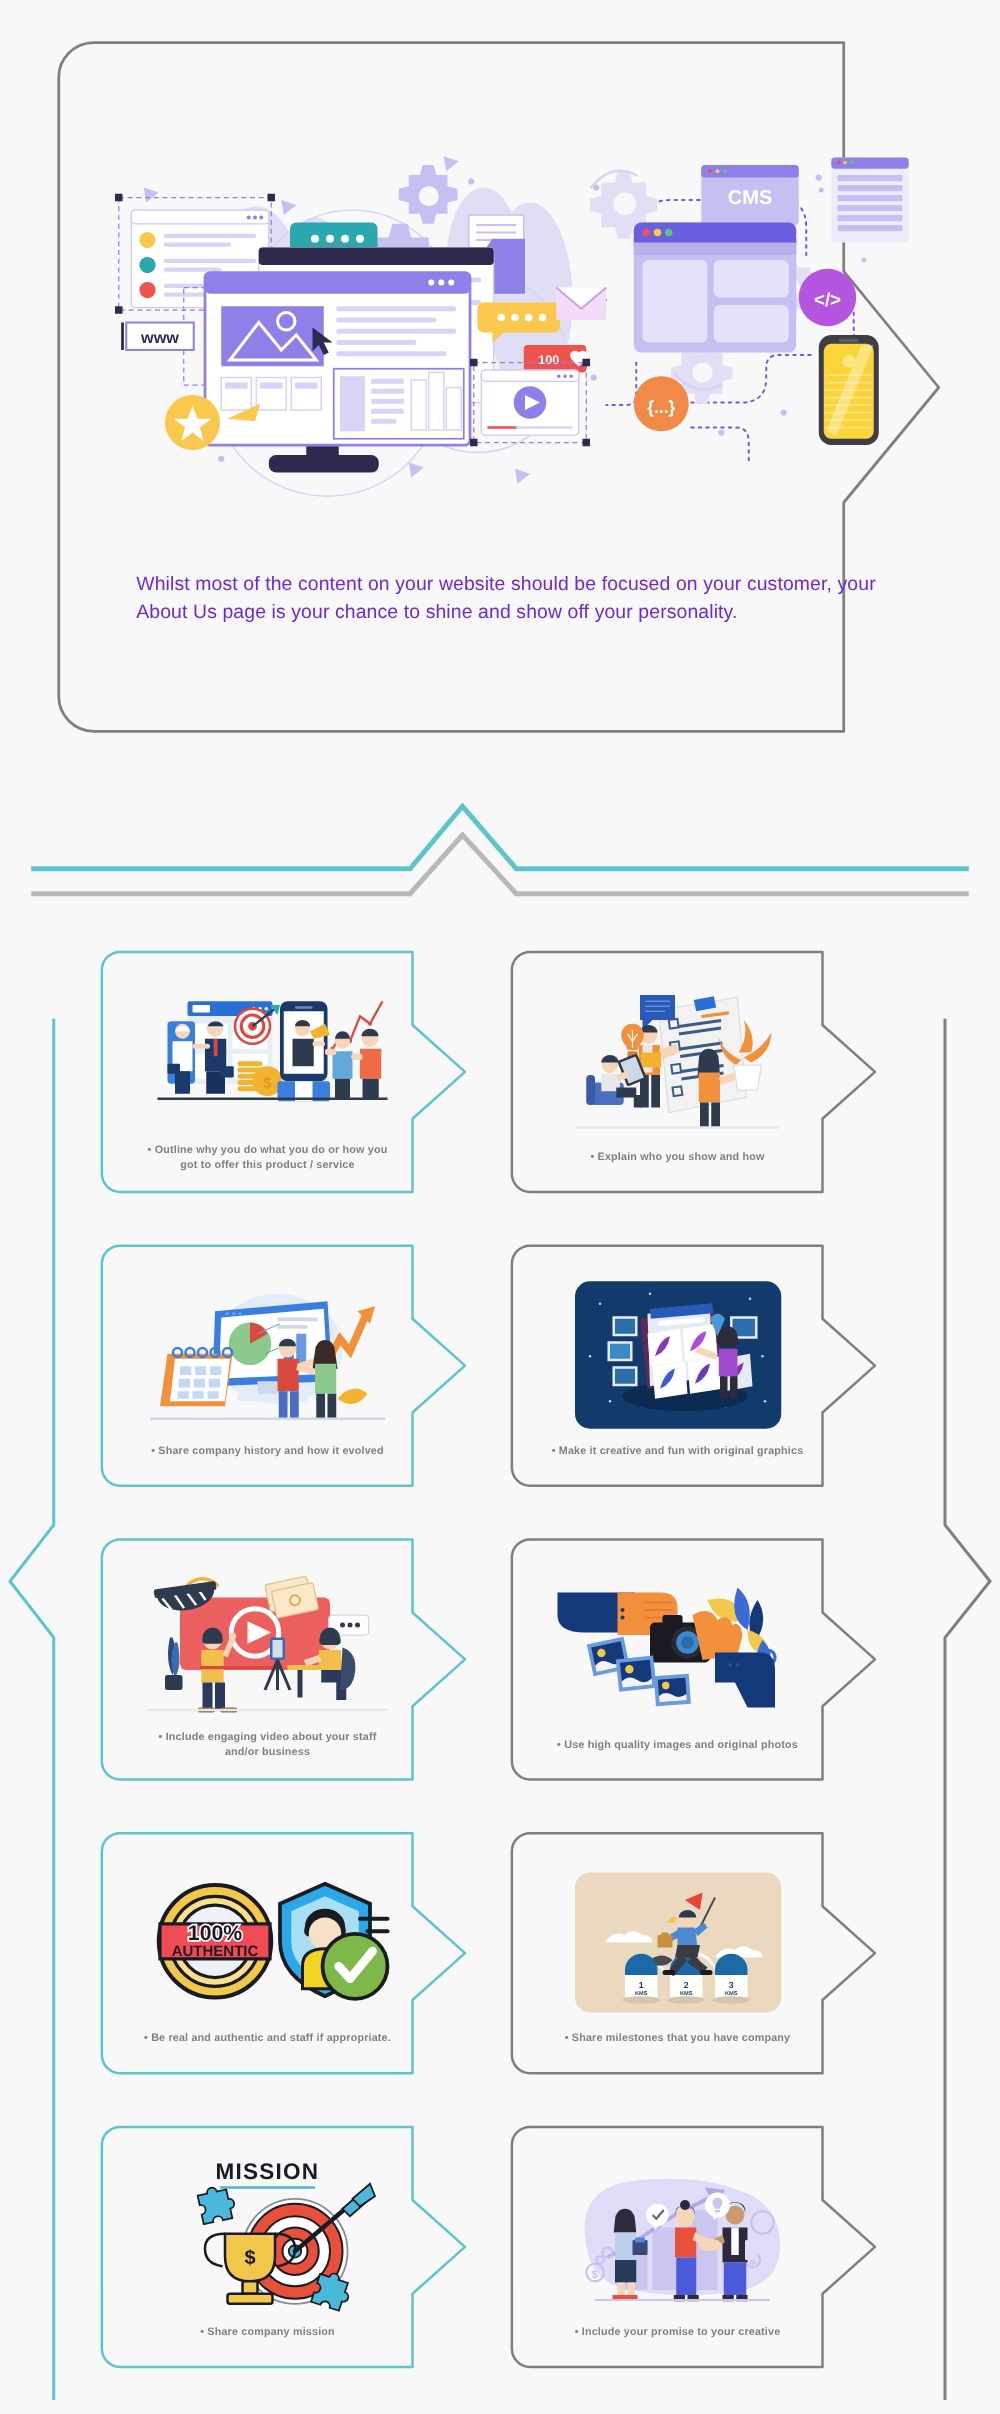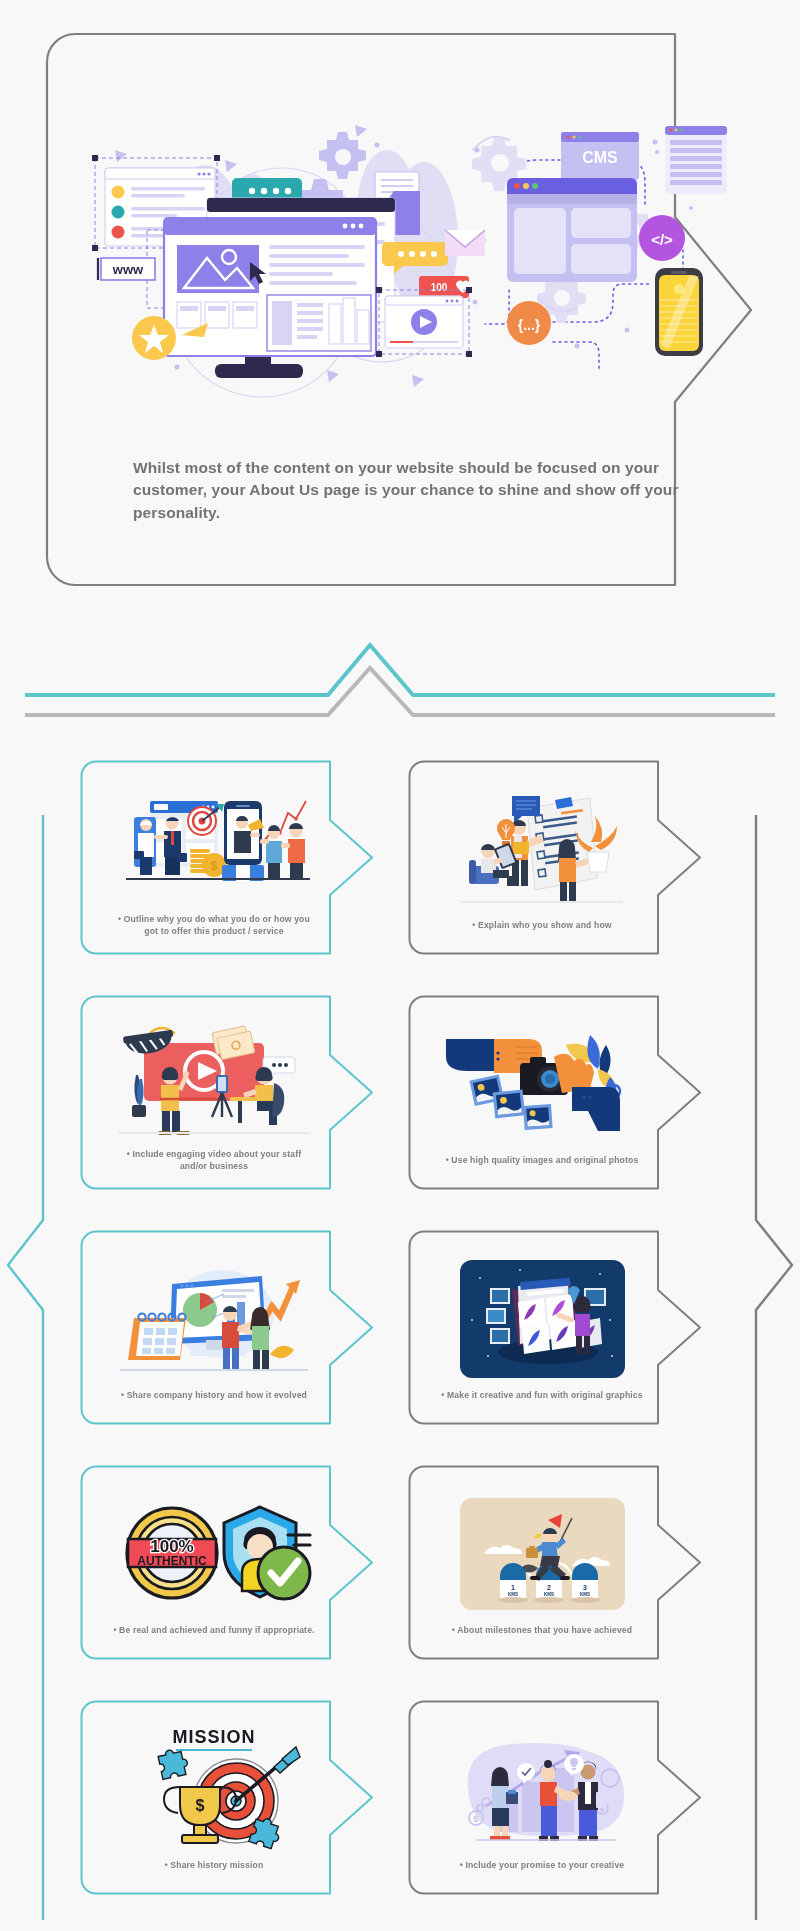--- a/index.html
+++ b/index.html
@@ -34,27 +34,27 @@
 
   .hero-illo {
     position: relative;
     width: 100%;
     height: 330px;
     margin-top: 18px;
   }
 
   .hero-text {
     position: absolute;
-    left: 88px;
+    left: 64px;
     top: 425px;
     width: 600px;
     font-size: 15.5px;
-    font-weight: bold;
+    font-weight: normal;
     line-height: 1.45;
-    color: #737373;
+    color: #6d28d9;
     letter-spacing: 0.1px;
   }
 
   
   .divider {
     position: absolute;
     left: 0;
     top: 615px;
     width: 800px;
     height: 110px;
@@ -688,195 +688,20 @@
             <g>
                 <path d="M136 52 q8 -14 4 -26 q10 12 6 26z" fill="#f2903c"></path>
               <path d="M140 56 q16 -8 22 -20 q0 16 -16 24z" fill="#f2903c"></path>
               <path d="M138 58 q-14 -6 -18 -18 q2 16 14 22z" fill="#f2903c"></path>
               <path d="M132 62 h22 l-3 20 h-16z" fill="#fff" stroke="#ddd" stroke-width="1"></path>
               </g>
             <line x1="6" y1="112" x2="168" y2="112" stroke="#e8e8ea" stroke-width="2"></line>
           </svg>
         </div>
         <div class="card-caption">• Explain who you show and how</div>
-      </div>
-    </div>
-  </div>
-
-  <div class="row">
-
-    <div class="card left">
-      <svg class="card-frame" width="300" height="195" viewBox="0 0 300 195">
-        <path d="M 16 1.5 L 250 1.5 L 250 60 L 292 97.5 L 250 135 L 250 193.5 L 16 193.5
-                 A 14.5 14.5 0 0 1 1.5 179 L 1.5 16 A 14.5 14.5 0 0 1 16 1.5 Z" fill="none" stroke="#5cc5cc" stroke-width="2" stroke-linejoin="round"></path>
-      </svg>
-      <div class="card-body">
-        <div class="card-illo">
-          <svg width="200" height="118" viewBox="0 0 200 118">
-
-            <g fill="none" stroke="#f2b32e" stroke-width="2.6" stroke-linecap="round">
-              <path d="M36 14 q12 -10 24 0"></path>
-                <path d="M41 20 q7 -6 14 0"></path>
-              </g>
-            <circle cx="48" cy="26" r="2.4" fill="#f2b32e"></circle>
-
-            <rect x="30" y="24" width="120" height="58" rx="5" fill="#ec5f5f"></rect>
-
-            <g transform="rotate(-8 36 24)">
-              <path d="M12 20 h46 a0 0 0 0 1 0 0 a23 14 0 0 1 -46 0z" fill="#2e3a4e"></path>
-              <g stroke="#fff" stroke-width="2">
-                <line x1="16" y1="22" x2="22" y2="32"></line>
-                  <line x1="26" y1="20" x2="32" y2="32"></line>
-                <line x1="36" y1="20" x2="42" y2="31"></line>
-                  <line x1="46" y1="20" x2="50" y2="28"></line>
-                </g>
-              <rect x="10" y="14" width="50" height="7" rx="2" fill="#2e3a4e"></rect>
-              </g>
-
-            <g transform="rotate(-12 118 22)">
-              <rect x="100" y="10" width="34" height="22" rx="2" fill="#fbe8c8" stroke="#e0c08a" stroke-width="1"></rect>
-              <rect x="104" y="16" width="34" height="22" rx="2" fill="#fbe8c8" stroke="#e0c08a" stroke-width="1"></rect>
-              <circle cx="121" cy="27" r="4" fill="none" stroke="#e0a050" stroke-width="1.4"></circle>
-              </g>
-
-            <circle cx="90" cy="52" r="19" fill="none" stroke="#fff" stroke-width="4"></circle>
-            <polygon points="84,43 103,52 84,61" fill="#fff"></polygon>
-
-            <g>
-                <path d="M152 38 h26 a3 3 0 0 1 3 3 v10 a3 3 0 0 1 -3 3 h-18 l-6 6 v-6 h-2 a3 3 0 0 1 -3 -3 v-10 a3 3 0 0 1 3 -3z" fill="#fff" stroke="#cfd8e8" stroke-width="1"></path>
-              <g fill="#2e3a4e">
-                  <circle cx="160" cy="46" r="2"></circle>
-                  <circle cx="166" cy="46" r="2"></circle>
-                  <circle cx="172" cy="46" r="2"></circle>
-                </g>
-              </g>
-
-            <g>
-                <path d="M22 56 q-4 18 2 30 q6 -14 0 -30z" fill="#2a4a7a"></path>
-              <path d="M28 60 q4 18 -2 28 q-6 -14 0 -28z" fill="#3a6ab0"></path>
-              <rect x="18" y="86" width="14" height="12" rx="2" fill="#2e3a4e"></rect>
-              </g>
-
-            <g>
-                <circle cx="56" cy="58" r="7.5" fill="#f6d5b8"></circle>
-              <path d="M48 56 a8 8 0 0 1 16 0 q1 4 -2 5 h-12 q-3 -1 -2 -5z" fill="#2e3a4e"></path>
-              <path d="M47 66 h18 v26 h-18z" fill="#f2c04a"></path>
-              <path d="M48 92 h8 v22 h-8z" fill="#2a3a5a"></path>
-                <path d="M58 92 h8 v22 h-8z" fill="#2a3a5a"></path>
-              <rect x="44" y="112" width="14" height="4" rx="2" fill="#8a6a3a"></rect>
-              <rect x="62" y="112" width="14" height="4" rx="2" fill="#8a6a3a"></rect>
-              <path d="M64 70 l6 -14 l4 2 l-6 14z" fill="#f6d5b8"></path>
-              <circle cx="72" cy="55" r="3" fill="#f6d5b8"></circle>
-              </g>
-
-            <line x1="46" y1="80" x2="112" y2="80" stroke="#d84b3c" stroke-width="2.6"></line>
-
-            <g>
-                <rect x="102" y="56" width="12" height="18" rx="2" fill="#3a6ab0"></rect>
-              <rect x="104" y="58" width="8" height="14" fill="#cfe0f5"></rect>
-              <g stroke="#2e3a4e" stroke-width="2.4">
-                <line x1="108" y1="74" x2="98" y2="98"></line>
-                  <line x1="108" y1="74" x2="118" y2="98"></line>
-                <line x1="108" y1="74" x2="108" y2="98"></line>
-                </g>
-              </g>
-
-            <rect x="116" y="78" width="48" height="4" fill="#f2c04a"></rect>
-            <rect x="124" y="82" width="4" height="22" fill="#2e3a4e"></rect>
-            <rect x="156" y="82" width="4" height="22" fill="#2e3a4e"></rect>
-
-            <g>
-                <circle cx="150" cy="58" r="7.5" fill="#f6d5b8"></circle>
-              <path d="M142 56 a8 8 0 0 1 16 0 q2 5 -2 6 h-12 q-4 -1 -2 -6z" fill="#2e3a4e"></path>
-              <path d="M141 66 h18 v16 h-18z" fill="#f2c04a"></path>
-              <path d="M143 82 h16 v10 h-16z" fill="#2a3a5a"></path>
-              <path d="M155 88 h8 v18 h-8z" fill="#2a3a5a"></path>
-              <path d="M141 70 l-12 4 l2 5 l12 -4z" fill="#f6d5b8"></path>
-              <path d="M160 64 q12 4 10 20 q-2 14 -12 14z" fill="#3a4a6a"></path>
-              </g>
-            <line x1="4" y1="114" x2="196" y2="114" stroke="#e8e8ea" stroke-width="2"></line>
-          </svg>
-        </div>
-        <div class="card-caption two-line">• Include engaging video about your staff and/or business</div>
-      </div>
-    </div>
-
-    <div class="card right">
-      <svg class="card-frame" width="300" height="195" viewBox="0 0 300 195">
-        <path d="M 16 1.5 L 250 1.5 L 250 60 L 292 97.5 L 250 135 L 250 193.5 L 16 193.5
-                 A 14.5 14.5 0 0 1 1.5 179 L 1.5 16 A 14.5 14.5 0 0 1 16 1.5 Z" fill="none" stroke="#7f7f7f" stroke-width="2" stroke-linejoin="round"></path>
-      </svg>
-      <div class="card-body">
-        <div class="card-illo">
-          <svg width="200" height="118" viewBox="0 0 200 118">
-
-            <path d="M4 14 h62 v32 h-40 q-22 0 -22 -14z" fill="#14397a"></path>
-            <path d="M52 14 h34 q14 0 14 12 v14 q0 8 -10 8 h-38z" fill="#f2903c"></path>
-            <g fill="#14397a">
-                <circle cx="56" cy="28" r="1.6"></circle>
-                <circle cx="56" cy="34" r="1.6"></circle>
-              </g>
-            <g stroke="#e07a2c" stroke-width="1.2">
-              <line x1="74" y1="22" x2="96" y2="22"></line>
-                <line x1="74" y1="28" x2="96" y2="28"></line>
-              <line x1="74" y1="34" x2="96" y2="34"></line>
-              </g>
-
-            <g>
-              <path d="M124 20 q22 -6 32 16 q-24 6 -32 -16z" fill="#f2c84a"></path>
-              <path d="M148 10 q14 12 8 34 q-16 -10 -8 -34z" fill="#3a6ad8"></path>
-              <path d="M164 20 q10 16 -2 34 q-10 -16 2 -34z" fill="#14397a"></path>
-              <path d="M156 44 q16 4 18 20 q-18 0 -18 -20z" fill="#f2c84a"></path>
-              <path d="M168 52 q12 12 2 26 q-12 -10 -2 -26z" fill="#3a6ad8"></path>
-              <circle cx="172" cy="66" r="6" fill="none" stroke="#3a6ad8" stroke-width="2.6"></circle>
-            </g>
-
-            <g>
-                <rect x="78" y="38" width="48" height="32" rx="4" fill="#1a1a22"></rect>
-              <rect x="88" y="32" width="16" height="8" rx="2" fill="#1a1a22"></rect>
-              <circle cx="108" cy="54" r="13" fill="#2a2a34"></circle>
-              <circle cx="108" cy="54" r="9" fill="#3a8ad0"></circle>
-              <circle cx="108" cy="54" r="5" fill="#2a6aa8"></circle>
-              <g stroke="#1a1a22" stroke-width="1.6" fill="none">
-                <path d="M128 44 q4 4 0 8"></path>
-                  <path d="M132 41 q7 7 0 14"></path>
-                </g>
-              </g>
-
-            <path d="M112 32 q14 -8 20 4 q8 -6 12 4 q6 -4 8 8 l-4 16 l-28 4z" fill="#f2903c"></path>
-
-            <path d="M130 62 h36 q12 0 12 14 v30 h-22 l-10 -20 h-16z" fill="#14397a"></path>
-            <g fill="#2a4a8a">
-                <circle cx="142" cy="72" r="1.6"></circle>
-                <circle cx="148" cy="72" r="1.6"></circle>
-              </g>
-
-            <g>
-              <g transform="rotate(-12 46 66)">
-                <rect x="30" y="52" width="30" height="26" fill="#6a9ae0"></rect>
-                <rect x="33" y="55" width="24" height="20" fill="#14397a"></rect>
-                <circle cx="40" cy="61" r="3.4" fill="#f2c84a"></circle>
-                <path d="M33 70 q6 -5 12 0 q6 5 12 0 v5 h-24z" fill="#f2f2f8"></path>
-                </g>
-              <g transform="rotate(-6 66 80)">
-                <rect x="52" y="66" width="30" height="26" fill="#6a9ae0"></rect>
-                <rect x="55" y="69" width="24" height="20" fill="#14397a"></rect>
-                <circle cx="62" cy="75" r="3.4" fill="#f2c84a"></circle>
-                <path d="M55 84 q6 -5 12 0 q6 5 12 0 v5 h-24z" fill="#f2f2f8"></path>
-                </g>
-              <g transform="rotate(-4 96 94)">
-                <rect x="82" y="80" width="28" height="24" fill="#6a9ae0"></rect>
-                <rect x="85" y="83" width="22" height="18" fill="#14397a"></rect>
-                <circle cx="91" cy="88" r="3" fill="#f2c84a"></circle>
-                <path d="M85 96 q5 -4 11 0 q5 4 11 0 v5 h-22z" fill="#f2f2f8"></path>
-                </g>
-            </g>
-          </svg>
-        </div>
-        <div class="card-caption">• Use high quality images and original photos</div>
       </div>
     </div>
   </div>
 
   <div class="row">
 
     <div class="card left">
       <svg class="card-frame" width="300" height="195" viewBox="0 0 300 195">
         <path d="M 16 1.5 L 250 1.5 L 250 60 L 292 97.5 L 250 135 L 250 193.5 L 16 193.5
                  A 14.5 14.5 0 0 1 1.5 179 L 1.5 16 A 14.5 14.5 0 0 1 16 1.5 Z" fill="none" stroke="#5cc5cc" stroke-width="2" stroke-linejoin="round"></path>
@@ -1037,20 +862,195 @@
 
     <div class="card left">
       <svg class="card-frame" width="300" height="195" viewBox="0 0 300 195">
         <path d="M 16 1.5 L 250 1.5 L 250 60 L 292 97.5 L 250 135 L 250 193.5 L 16 193.5
                  A 14.5 14.5 0 0 1 1.5 179 L 1.5 16 A 14.5 14.5 0 0 1 16 1.5 Z" fill="none" stroke="#5cc5cc" stroke-width="2" stroke-linejoin="round"></path>
       </svg>
       <div class="card-body">
         <div class="card-illo">
           <svg width="200" height="118" viewBox="0 0 200 118">
 
+            <g fill="none" stroke="#f2b32e" stroke-width="2.6" stroke-linecap="round">
+              <path d="M36 14 q12 -10 24 0"></path>
+                <path d="M41 20 q7 -6 14 0"></path>
+              </g>
+            <circle cx="48" cy="26" r="2.4" fill="#f2b32e"></circle>
+
+            <rect x="30" y="24" width="120" height="58" rx="5" fill="#ec5f5f"></rect>
+
+            <g transform="rotate(-8 36 24)">
+              <path d="M12 20 h46 a0 0 0 0 1 0 0 a23 14 0 0 1 -46 0z" fill="#2e3a4e"></path>
+              <g stroke="#fff" stroke-width="2">
+                <line x1="16" y1="22" x2="22" y2="32"></line>
+                  <line x1="26" y1="20" x2="32" y2="32"></line>
+                <line x1="36" y1="20" x2="42" y2="31"></line>
+                  <line x1="46" y1="20" x2="50" y2="28"></line>
+                </g>
+              <rect x="10" y="14" width="50" height="7" rx="2" fill="#2e3a4e"></rect>
+              </g>
+
+            <g transform="rotate(-12 118 22)">
+              <rect x="100" y="10" width="34" height="22" rx="2" fill="#fbe8c8" stroke="#e0c08a" stroke-width="1"></rect>
+              <rect x="104" y="16" width="34" height="22" rx="2" fill="#fbe8c8" stroke="#e0c08a" stroke-width="1"></rect>
+              <circle cx="121" cy="27" r="4" fill="none" stroke="#e0a050" stroke-width="1.4"></circle>
+              </g>
+
+            <circle cx="90" cy="52" r="19" fill="none" stroke="#fff" stroke-width="4"></circle>
+            <polygon points="84,43 103,52 84,61" fill="#fff"></polygon>
+
+            <g>
+                <path d="M152 38 h26 a3 3 0 0 1 3 3 v10 a3 3 0 0 1 -3 3 h-18 l-6 6 v-6 h-2 a3 3 0 0 1 -3 -3 v-10 a3 3 0 0 1 3 -3z" fill="#fff" stroke="#cfd8e8" stroke-width="1"></path>
+              <g fill="#2e3a4e">
+                  <circle cx="160" cy="46" r="2"></circle>
+                  <circle cx="166" cy="46" r="2"></circle>
+                  <circle cx="172" cy="46" r="2"></circle>
+                </g>
+              </g>
+
+            <g>
+                <path d="M22 56 q-4 18 2 30 q6 -14 0 -30z" fill="#2a4a7a"></path>
+              <path d="M28 60 q4 18 -2 28 q-6 -14 0 -28z" fill="#3a6ab0"></path>
+              <rect x="18" y="86" width="14" height="12" rx="2" fill="#2e3a4e"></rect>
+              </g>
+
+            <g>
+                <circle cx="56" cy="58" r="7.5" fill="#f6d5b8"></circle>
+              <path d="M48 56 a8 8 0 0 1 16 0 q1 4 -2 5 h-12 q-3 -1 -2 -5z" fill="#2e3a4e"></path>
+              <path d="M47 66 h18 v26 h-18z" fill="#f2c04a"></path>
+              <path d="M48 92 h8 v22 h-8z" fill="#2a3a5a"></path>
+                <path d="M58 92 h8 v22 h-8z" fill="#2a3a5a"></path>
+              <rect x="44" y="112" width="14" height="4" rx="2" fill="#8a6a3a"></rect>
+              <rect x="62" y="112" width="14" height="4" rx="2" fill="#8a6a3a"></rect>
+              <path d="M64 70 l6 -14 l4 2 l-6 14z" fill="#f6d5b8"></path>
+              <circle cx="72" cy="55" r="3" fill="#f6d5b8"></circle>
+              </g>
+
+            <line x1="46" y1="80" x2="112" y2="80" stroke="#d84b3c" stroke-width="2.6"></line>
+
+            <g>
+                <rect x="102" y="56" width="12" height="18" rx="2" fill="#3a6ab0"></rect>
+              <rect x="104" y="58" width="8" height="14" fill="#cfe0f5"></rect>
+              <g stroke="#2e3a4e" stroke-width="2.4">
+                <line x1="108" y1="74" x2="98" y2="98"></line>
+                  <line x1="108" y1="74" x2="118" y2="98"></line>
+                <line x1="108" y1="74" x2="108" y2="98"></line>
+                </g>
+              </g>
+
+            <rect x="116" y="78" width="48" height="4" fill="#f2c04a"></rect>
+            <rect x="124" y="82" width="4" height="22" fill="#2e3a4e"></rect>
+            <rect x="156" y="82" width="4" height="22" fill="#2e3a4e"></rect>
+
+            <g>
+                <circle cx="150" cy="58" r="7.5" fill="#f6d5b8"></circle>
+              <path d="M142 56 a8 8 0 0 1 16 0 q2 5 -2 6 h-12 q-4 -1 -2 -6z" fill="#2e3a4e"></path>
+              <path d="M141 66 h18 v16 h-18z" fill="#f2c04a"></path>
+              <path d="M143 82 h16 v10 h-16z" fill="#2a3a5a"></path>
+              <path d="M155 88 h8 v18 h-8z" fill="#2a3a5a"></path>
+              <path d="M141 70 l-12 4 l2 5 l12 -4z" fill="#f6d5b8"></path>
+              <path d="M160 64 q12 4 10 20 q-2 14 -12 14z" fill="#3a4a6a"></path>
+              </g>
+            <line x1="4" y1="114" x2="196" y2="114" stroke="#e8e8ea" stroke-width="2"></line>
+          </svg>
+        </div>
+        <div class="card-caption two-line">• Include engaging video about your staff and/or business</div>
+      </div>
+    </div>
+
+    <div class="card right">
+      <svg class="card-frame" width="300" height="195" viewBox="0 0 300 195">
+        <path d="M 16 1.5 L 250 1.5 L 250 60 L 292 97.5 L 250 135 L 250 193.5 L 16 193.5
+                 A 14.5 14.5 0 0 1 1.5 179 L 1.5 16 A 14.5 14.5 0 0 1 16 1.5 Z" fill="none" stroke="#7f7f7f" stroke-width="2" stroke-linejoin="round"></path>
+      </svg>
+      <div class="card-body">
+        <div class="card-illo">
+          <svg width="200" height="118" viewBox="0 0 200 118">
+
+            <path d="M4 14 h62 v32 h-40 q-22 0 -22 -14z" fill="#14397a"></path>
+            <path d="M52 14 h34 q14 0 14 12 v14 q0 8 -10 8 h-38z" fill="#f2903c"></path>
+            <g fill="#14397a">
+                <circle cx="56" cy="28" r="1.6"></circle>
+                <circle cx="56" cy="34" r="1.6"></circle>
+              </g>
+            <g stroke="#e07a2c" stroke-width="1.2">
+              <line x1="74" y1="22" x2="96" y2="22"></line>
+                <line x1="74" y1="28" x2="96" y2="28"></line>
+              <line x1="74" y1="34" x2="96" y2="34"></line>
+              </g>
+
+            <g>
+              <path d="M124 20 q22 -6 32 16 q-24 6 -32 -16z" fill="#f2c84a"></path>
+              <path d="M148 10 q14 12 8 34 q-16 -10 -8 -34z" fill="#3a6ad8"></path>
+              <path d="M164 20 q10 16 -2 34 q-10 -16 2 -34z" fill="#14397a"></path>
+              <path d="M156 44 q16 4 18 20 q-18 0 -18 -20z" fill="#f2c84a"></path>
+              <path d="M168 52 q12 12 2 26 q-12 -10 -2 -26z" fill="#3a6ad8"></path>
+              <circle cx="172" cy="66" r="6" fill="none" stroke="#3a6ad8" stroke-width="2.6"></circle>
+            </g>
+
+            <g>
+                <rect x="78" y="38" width="48" height="32" rx="4" fill="#1a1a22"></rect>
+              <rect x="88" y="32" width="16" height="8" rx="2" fill="#1a1a22"></rect>
+              <circle cx="108" cy="54" r="13" fill="#2a2a34"></circle>
+              <circle cx="108" cy="54" r="9" fill="#3a8ad0"></circle>
+              <circle cx="108" cy="54" r="5" fill="#2a6aa8"></circle>
+              <g stroke="#1a1a22" stroke-width="1.6" fill="none">
+                <path d="M128 44 q4 4 0 8"></path>
+                  <path d="M132 41 q7 7 0 14"></path>
+                </g>
+              </g>
+
+            <path d="M112 32 q14 -8 20 4 q8 -6 12 4 q6 -4 8 8 l-4 16 l-28 4z" fill="#f2903c"></path>
+
+            <path d="M130 62 h36 q12 0 12 14 v30 h-22 l-10 -20 h-16z" fill="#14397a"></path>
+            <g fill="#2a4a8a">
+                <circle cx="142" cy="72" r="1.6"></circle>
+                <circle cx="148" cy="72" r="1.6"></circle>
+              </g>
+
+            <g>
+              <g transform="rotate(-12 46 66)">
+                <rect x="30" y="52" width="30" height="26" fill="#6a9ae0"></rect>
+                <rect x="33" y="55" width="24" height="20" fill="#14397a"></rect>
+                <circle cx="40" cy="61" r="3.4" fill="#f2c84a"></circle>
+                <path d="M33 70 q6 -5 12 0 q6 5 12 0 v5 h-24z" fill="#f2f2f8"></path>
+                </g>
+              <g transform="rotate(-6 66 80)">
+                <rect x="52" y="66" width="30" height="26" fill="#6a9ae0"></rect>
+                <rect x="55" y="69" width="24" height="20" fill="#14397a"></rect>
+                <circle cx="62" cy="75" r="3.4" fill="#f2c84a"></circle>
+                <path d="M55 84 q6 -5 12 0 q6 5 12 0 v5 h-24z" fill="#f2f2f8"></path>
+                </g>
+              <g transform="rotate(-4 96 94)">
+                <rect x="82" y="80" width="28" height="24" fill="#6a9ae0"></rect>
+                <rect x="85" y="83" width="22" height="18" fill="#14397a"></rect>
+                <circle cx="91" cy="88" r="3" fill="#f2c84a"></circle>
+                <path d="M85 96 q5 -4 11 0 q5 4 11 0 v5 h-22z" fill="#f2f2f8"></path>
+                </g>
+            </g>
+          </svg>
+        </div>
+        <div class="card-caption">• Use high quality images and original photos</div>
+      </div>
+    </div>
+  </div>
+
+  <div class="row">
+
+    <div class="card left">
+      <svg class="card-frame" width="300" height="195" viewBox="0 0 300 195">
+        <path d="M 16 1.5 L 250 1.5 L 250 60 L 292 97.5 L 250 135 L 250 193.5 L 16 193.5
+                 A 14.5 14.5 0 0 1 1.5 179 L 1.5 16 A 14.5 14.5 0 0 1 16 1.5 Z" fill="none" stroke="#5cc5cc" stroke-width="2" stroke-linejoin="round"></path>
+      </svg>
+      <div class="card-body">
+        <div class="card-illo">
+          <svg width="200" height="118" viewBox="0 0 200 118">
+
             <g>
               <circle cx="58" cy="58" r="45" fill="#f2c84a" stroke="#1a1a22" stroke-width="3.2"></circle>
               <circle cx="58" cy="58" r="36" fill="#fbe08a" stroke="#1a1a22" stroke-width="2.6"></circle>
               <circle cx="58" cy="58" r="29" fill="#eef2f8" stroke="#1a1a22" stroke-width="2.6"></circle>
               <path d="M14 44 h88 v28 h-88z" fill="#ef4a55" stroke="#1a1a22" stroke-width="2.6"></path>
               <text x="58" y="57" text-anchor="middle" font-family="Liberation Sans, sans-serif" font-size="17" font-weight="bold" fill="#1a1a22" stroke="#fff" stroke-width="2.6" paint-order="stroke">100%</text>
               <text x="58" y="70" text-anchor="middle" font-family="Liberation Sans, sans-serif" font-size="12" font-weight="bold" fill="#1a1a22">AUTHENTIC</text>
             </g>
 
             <g>
@@ -1065,21 +1065,21 @@
               <g stroke="#1a1a22" stroke-width="3.2" stroke-linecap="round">
                 <line x1="174" y1="40" x2="196" y2="40"></line>
                   <line x1="180" y1="50" x2="196" y2="50"></line>
                 </g>
 
               <circle cx="170" cy="78" r="26" fill="#7fb84a" stroke="#1a1a22" stroke-width="3"></circle>
               <polyline points="157,78 166,88 184,66" fill="none" stroke="#fff" stroke-width="7" stroke-linecap="round" stroke-linejoin="round"></polyline>
             </g>
           </svg>
         </div>
-        <div class="card-caption">• Be real and achieved and funny if appropriate.</div>
+        <div class="card-caption">• Be real and authentic and staff if appropriate.</div>
       </div>
     </div>
 
     <div class="card right">
       <svg class="card-frame" width="300" height="195" viewBox="0 0 300 195">
         <path d="M 16 1.5 L 250 1.5 L 250 60 L 292 97.5 L 250 135 L 250 193.5 L 16 193.5
                  A 14.5 14.5 0 0 1 1.5 179 L 1.5 16 A 14.5 14.5 0 0 1 16 1.5 Z" fill="none" stroke="#7f7f7f" stroke-width="2" stroke-linejoin="round"></path>
       </svg>
       <div class="card-body">
         <div class="card-illo">
@@ -1143,21 +1143,21 @@
               <path d="M84 66 l-10 14 l5 3 l11 -13z" fill="#3a3a44"></path>
               <path d="M94 66 l12 10 l-4 5 l-12 -9z" fill="#3a3a44"></path>
               <rect x="70" y="78" width="10" height="4" rx="2" fill="#1a1a22"></rect>
               <rect x="100" y="78" width="10" height="4" rx="2" fill="#1a1a22"></rect>
 
               <rect x="66" y="50" width="12" height="10" rx="1" fill="#c8903a"></rect>
               <rect x="69" y="48" width="6" height="3" rx="1" fill="#c8903a"></rect>
             </g>
           </svg>
         </div>
-        <div class="card-caption">• About milestones that you have achieved</div>
+        <div class="card-caption">• Share milestones that you have company</div>
       </div>
     </div>
   </div>
 
   <div class="row">
 
     <div class="card left">
       <svg class="card-frame" width="300" height="195" viewBox="0 0 300 195">
         <path d="M 16 1.5 L 250 1.5 L 250 60 L 292 97.5 L 250 135 L 250 193.5 L 16 193.5
                  A 14.5 14.5 0 0 1 1.5 179 L 1.5 16 A 14.5 14.5 0 0 1 16 1.5 Z" fill="none" stroke="#5cc5cc" stroke-width="2" stroke-linejoin="round"></path>
@@ -1191,21 +1191,21 @@
               <rect x="68" y="110" width="36" height="8" rx="2" fill="#f2c84a" stroke="#1a1a22" stroke-width="2"></rect>
               <text x="86" y="86" text-anchor="middle" font-family="Liberation Sans, sans-serif" font-size="16" font-weight="bold" fill="#1a1a22">$</text>
             </g>
 
             <g fill="#4ab8d8" stroke="#1a1a22" stroke-width="1.8">
               <path d="M72 32 h10 a5 5 0 0 1 10 0 h10 v10 a5 5 0 0 1 0 10 v10 h-10 a5 5 0 0 0 -10 0 h-10 v-10 a5 5 0 0 0 0 -10z" transform="translate(-10,4) scale(0.78) rotate(-12 86 46)"></path>
               <path d="M72 32 h10 a5 5 0 0 1 10 0 h10 v10 a5 5 0 0 1 0 10 v10 h-10 a5 5 0 0 0 -10 0 h-10 v-10 a5 5 0 0 0 0 -10z" transform="translate(82,72) scale(0.78) rotate(18 86 46)"></path>
             </g>
           </svg>
         </div>
-        <div class="card-caption">• Share history mission</div>
+        <div class="card-caption">• Share company mission</div>
       </div>
     </div>
 
     <div class="card right">
       <svg class="card-frame" width="300" height="195" viewBox="0 0 300 195">
         <path d="M 16 1.5 L 250 1.5 L 250 60 L 292 97.5 L 250 135 L 250 193.5 L 16 193.5
                  A 14.5 14.5 0 0 1 1.5 179 L 1.5 16 A 14.5 14.5 0 0 1 16 1.5 Z" fill="none" stroke="#7f7f7f" stroke-width="2" stroke-linejoin="round"></path>
       </svg>
       <div class="card-body">
         <div class="card-illo">

